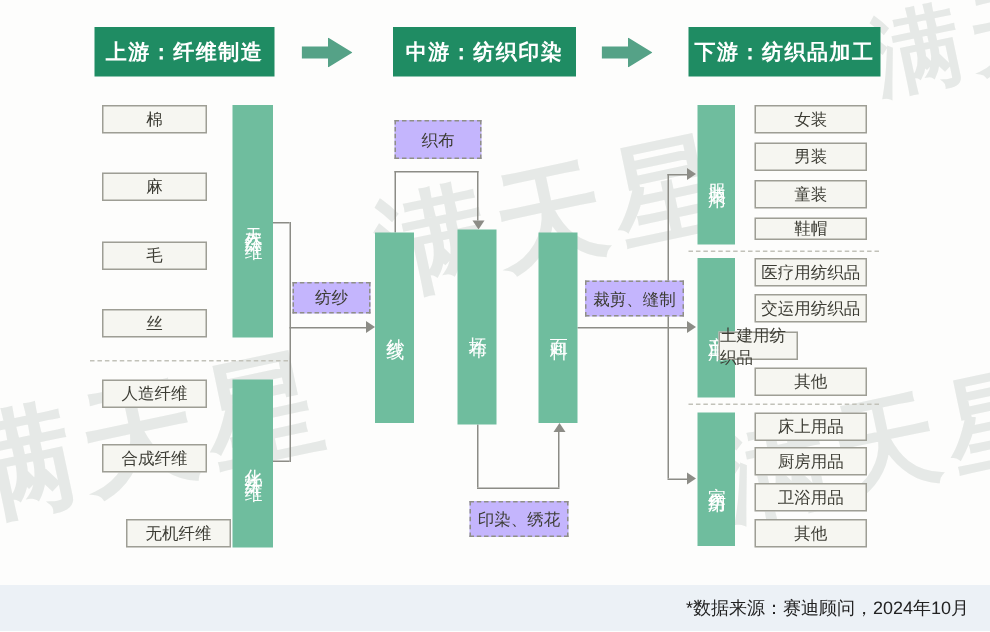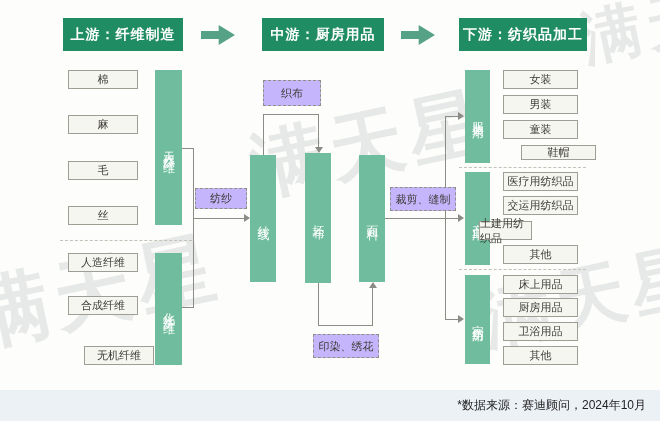--- a/index.html
+++ b/index.html
@@ -52,21 +52,21 @@
 
 <div class="canvas">
 
   <span class="wm" style="left:250px;top:95px;font-size:74px;">满天星</span>
   <span class="wm" style="left:-30px;top:240px;font-size:78px;">满天星</span>
   <span class="wm" style="left:480px;top:250px;font-size:70px;">满天星</span>
   <span class="wm" style="left:580px;top:-20px;font-size:60px;">满天星</span>
 
   <div class="stage" style="left:63px;top:18px;width:120px;">上游：纤维制造</div>
   <div class="flow-arrow" style="left:201px;top:25px;"></div>
-  <div class="stage" style="left:262px;top:18px;width:122px;">中游：厨房用品</div>
+  <div class="stage" style="left:262px;top:18px;width:122px;">中游：纺织印染</div>
   <div class="flow-arrow" style="left:401px;top:25px;"></div>
   <div class="stage" style="left:459px;top:18px;width:128px;">下游：纺织品加工</div>
 
   <div class="sbox" style="left:68px;top:70px;width:70px;height:19px;">棉</div>
   <div class="sbox" style="left:68px;top:115px;width:70px;height:19px;">麻</div>
   <div class="sbox" style="left:68px;top:161px;width:70px;height:19px;">毛</div>
   <div class="sbox" style="left:68px;top:206px;width:70px;height:19px;">丝</div>
 
   <div class="dash-sep" style="left:60px;top:240px;width:132px;"></div>
 
@@ -112,21 +112,21 @@
   <div class="vbar" style="left:465px;top:70px;width:25px;height:93px;">服装用</div>
   <div class="vbar" style="left:465px;top:172px;width:25px;height:93px;">产业用</div>
   <div class="vbar" style="left:465px;top:275px;width:25px;height:89px;">家纺用</div>
 
   <div class="dash-sep" style="left:459px;top:167px;width:127px;"></div>
   <div class="dash-sep" style="left:459px;top:269px;width:127px;"></div>
 
   <div class="sbox" style="left:503px;top:70px;width:75px;height:19px;">女装</div>
   <div class="sbox" style="left:503px;top:95px;width:75px;height:19px;">男装</div>
   <div class="sbox" style="left:503px;top:120px;width:75px;height:19px;">童装</div>
-  <div class="sbox" style="left:521px;top:145px;width:75px;height:15px;">鞋帽</div>
+  <div class="sbox" style="left:503px;top:145px;width:75px;height:15px;">鞋帽</div>
 
   <div class="sbox" style="left:503px;top:172px;width:75px;height:19px;">医疗用纺织品</div>
   <div class="sbox" style="left:503px;top:196px;width:75px;height:19px;">交运用纺织品</div>
   <div class="sbox" style="left:479px;top:221px;width:53px;height:19px;">土建用纺织品</div>
   <div class="sbox" style="left:503px;top:245px;width:75px;height:19px;">其他</div>
 
   <div class="sbox" style="left:503px;top:275px;width:75px;height:19px;">床上用品</div>
   <div class="sbox" style="left:503px;top:298px;width:75px;height:19px;">厨房用品</div>
   <div class="sbox" style="left:503px;top:322px;width:75px;height:19px;">卫浴用品</div>
   <div class="sbox" style="left:503px;top:346px;width:75px;height:19px;">其他</div>

